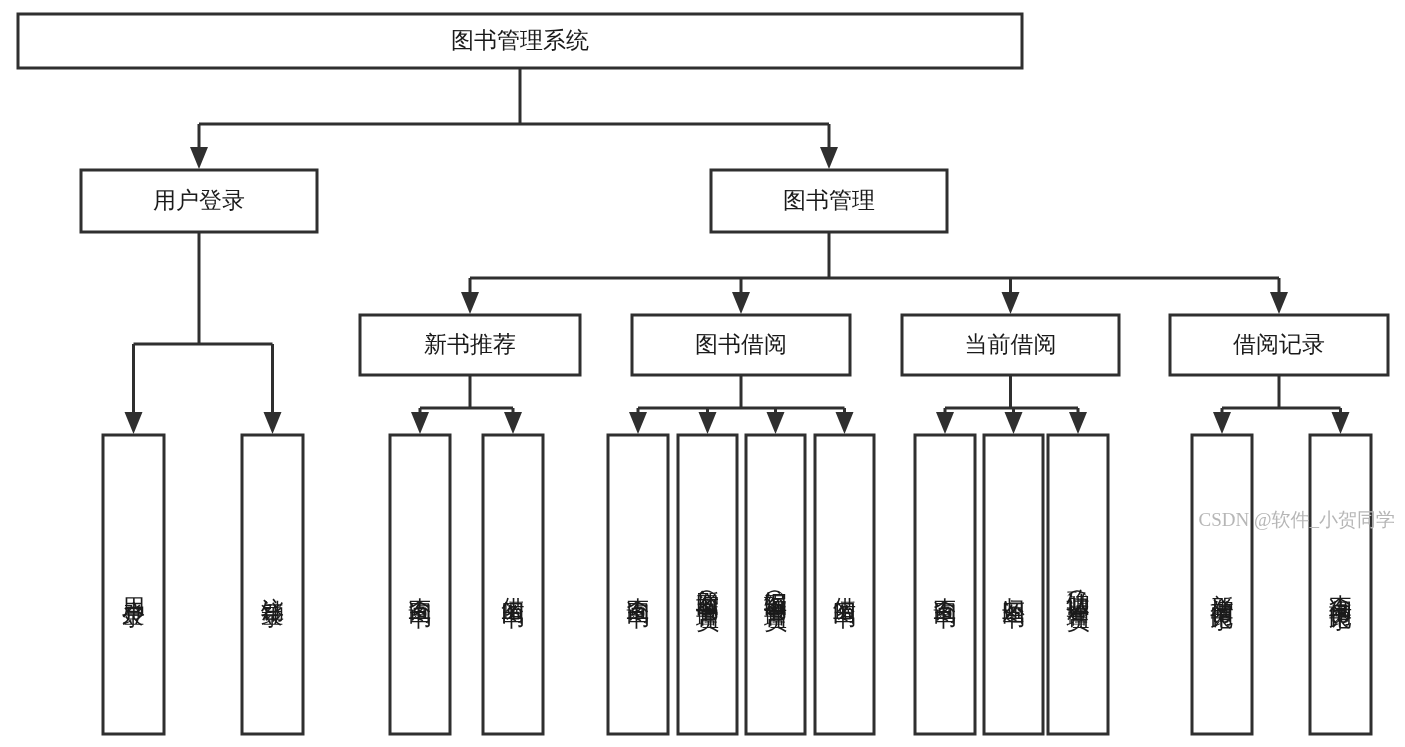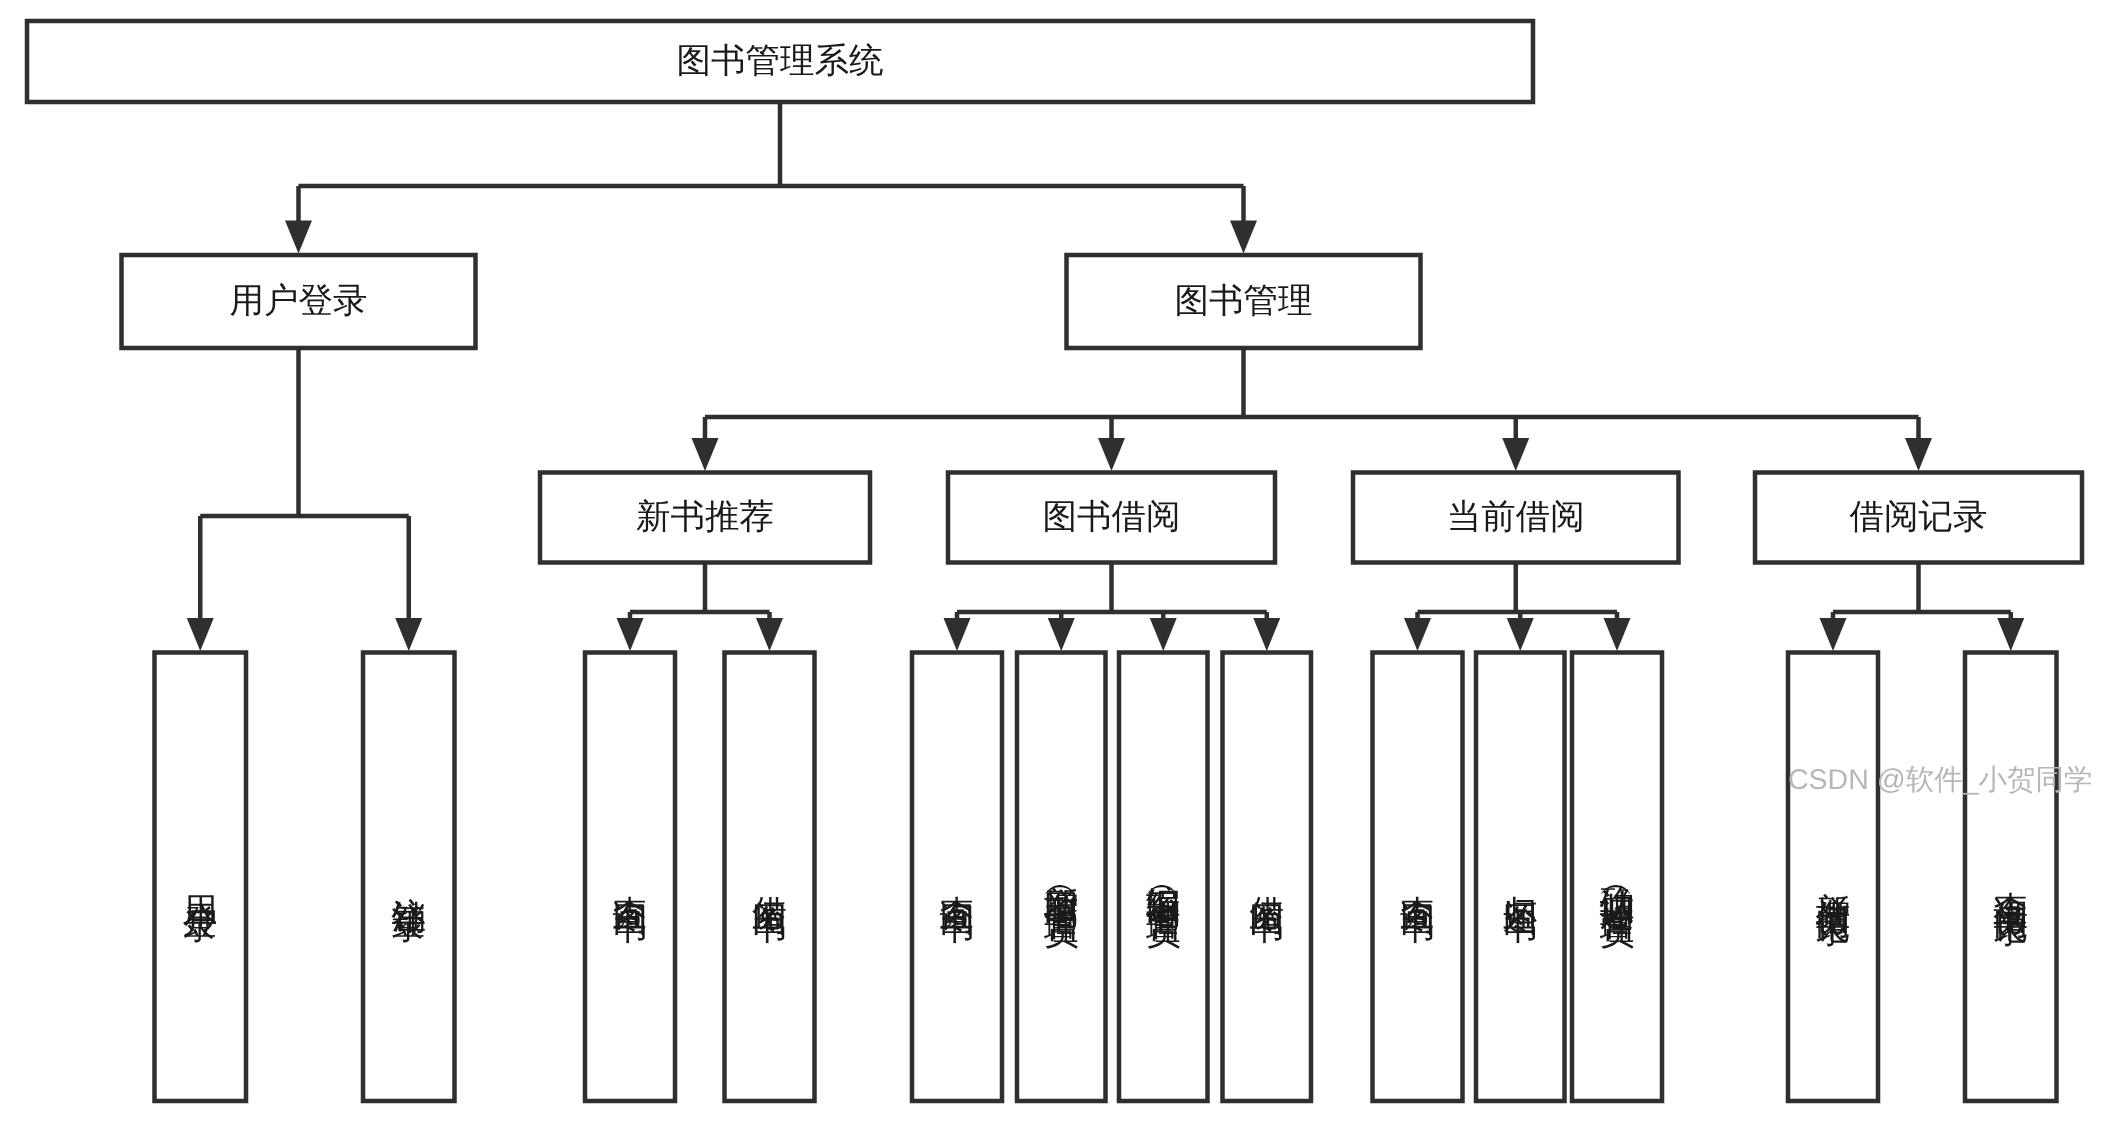--- a/index.html
+++ b/index.html
@@ -57,21 +57,21 @@
     line-height: 1;
     color: #1a1a1a;
     letter-spacing: 3px;
     white-space: nowrap;
     pointer-events: none;
   }
   #watermark {
     position: absolute;
     right: 10px;
     bottom: 8px;
-    font-family: Liberation Sans, sans-serif;
+    font-family: Liberation Serif, serif;
     font-size: 19px;
     color: #b6b6b6;
     white-space: nowrap;
     pointer-events: none;
   }
 </style>
 </head>
 <body>
 
 <div id="diagram-root">

